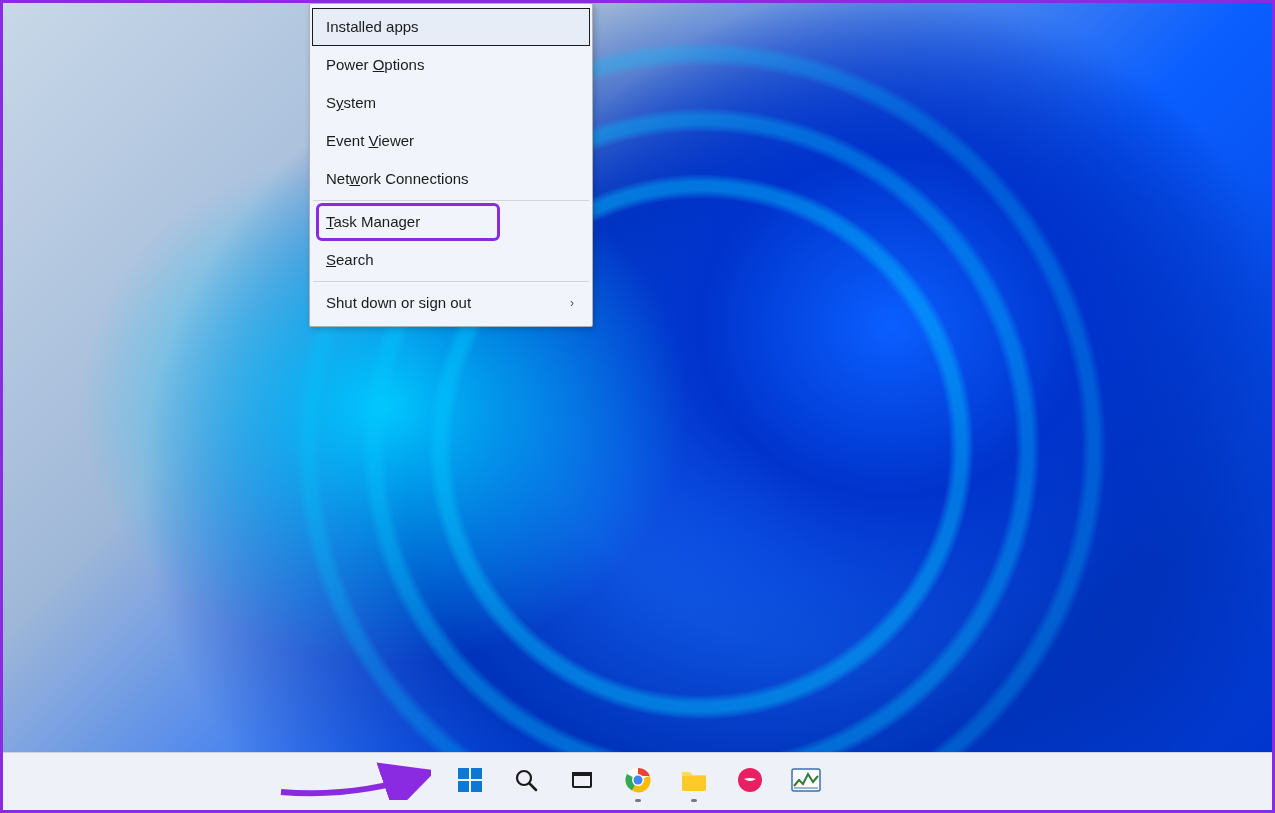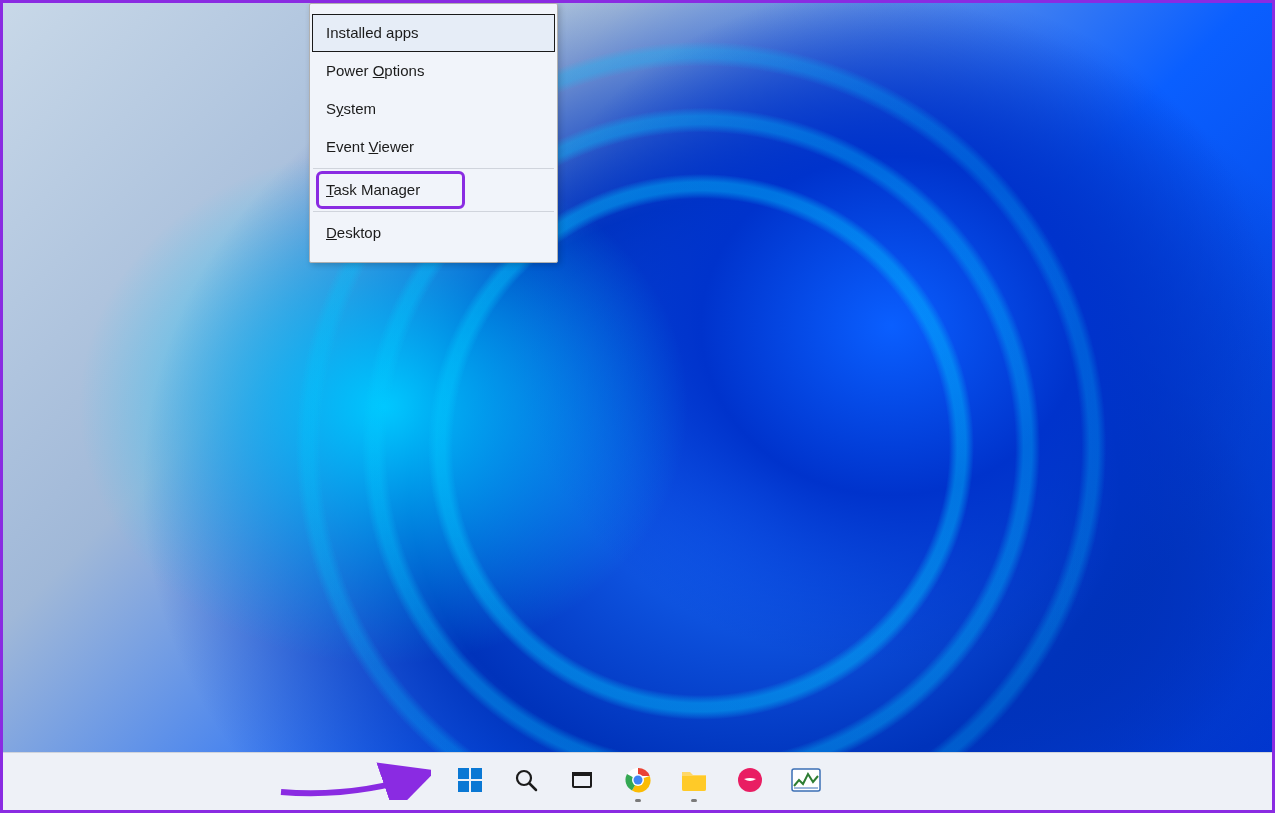--- a/index.html
+++ b/index.html
@@ -22,26 +22,26 @@
     background:
       radial-gradient(circle at 55% 55%, transparent 30%, rgba(0,200,255,0.25) 31%, rgba(0,200,255,0.25) 32%, transparent 33%),
       radial-gradient(circle at 55% 55%, transparent 38%, rgba(0,200,255,0.2) 39%, rgba(0,200,255,0.2) 40%, transparent 41%),
       radial-gradient(circle at 55% 55%, transparent 46%, rgba(0,200,255,0.15) 47%, rgba(0,200,255,0.15) 48%, transparent 49%);
   }
 
   
   .winx-menu {
     position: absolute;
     left: 306px; top: 0px;
-    width: 249px;
+    width: 284px;
     background: #f1f4fa;
     border: 1px solid #b0b0b0;
     border-radius: 2px;
     box-shadow: 2px 2px 6px rgba(0,0,0,0.2);
-    padding: 10px 2px;
+    padding: 4px 2px;
     font-size: 15px;
     color: #1b1b1b;
   }
   .winx-item {
     padding: 10px 14px 10px 14px;
     cursor: default;
     display: flex; align-items: center; justify-content: space-between;
     line-height: 1.2;
   }
   .winx-item .u { text-decoration: underline; }
@@ -98,27 +98,34 @@
     </div>
     <div class="winx-item">
       <span>Power <span class="u">O</span>ptions</span>
     </div>
     <div class="winx-item">
       <span>S<span class="u">y</span>stem</span>
     </div>
     <div class="winx-item">
       <span>Event <span class="u">V</span>iewer</span>
     </div>
+    <div class="winx-item">
+      <span>Net<span class="u">w</span>ork Connections</span>
+    </div>
     <div class="winx-sep"></div>
     <div class="winx-item highlighted">
       <span><span class="u">T</span>ask Manager</span>
     </div>
+    <div class="winx-item">
+      <span><span class="u">S</span>earch</span>
+    </div>
     <div class="winx-sep"></div>
     <div class="winx-item">
-      <span><span class="u">D</span>esktop</span>
+      <span>Shut down or sign out</span>
+      <span class="chev">›</span>
     </div>
   </div>
 
 <div class="taskbar" id="taskbar">
     <div class="tb-item">
       <span><svg width="28" height="28" viewBox="0 0 28 28">
           <rect x="2" y="2" width="11" height="11" fill="#0a78d4"></rect>
           <rect x="15" y="2" width="11" height="11" fill="#0a78d4"></rect>
           <rect x="2" y="15" width="11" height="11" fill="#0a78d4"></rect>
           <rect x="15" y="15" width="11" height="11" fill="#0a78d4"></rect>

